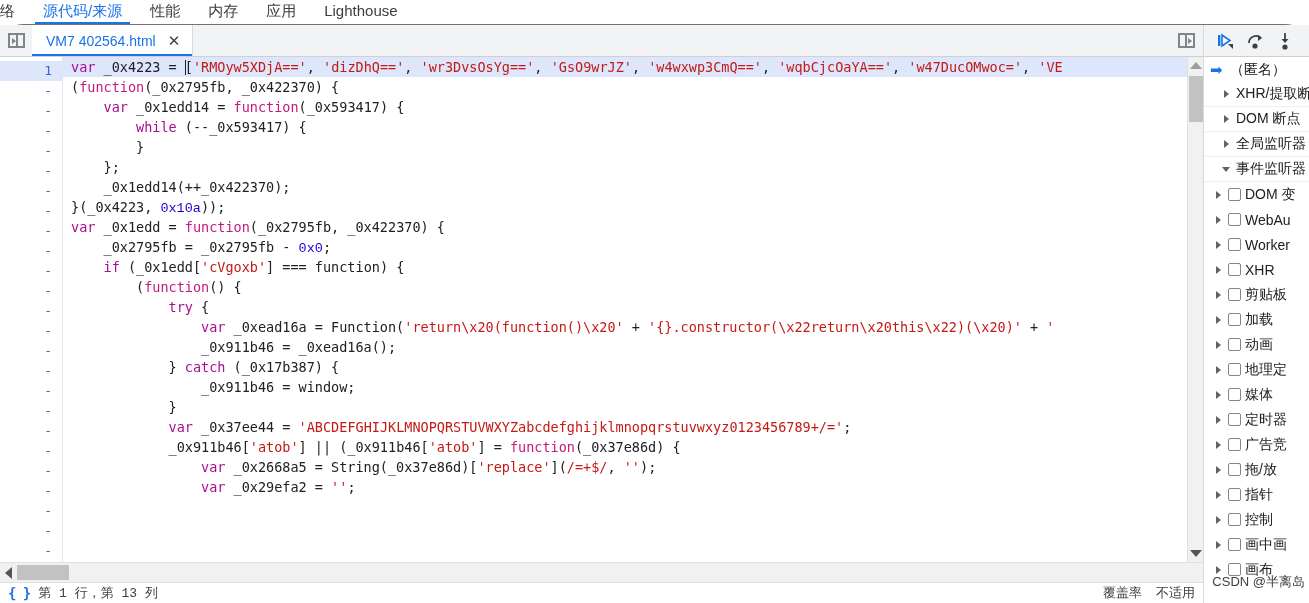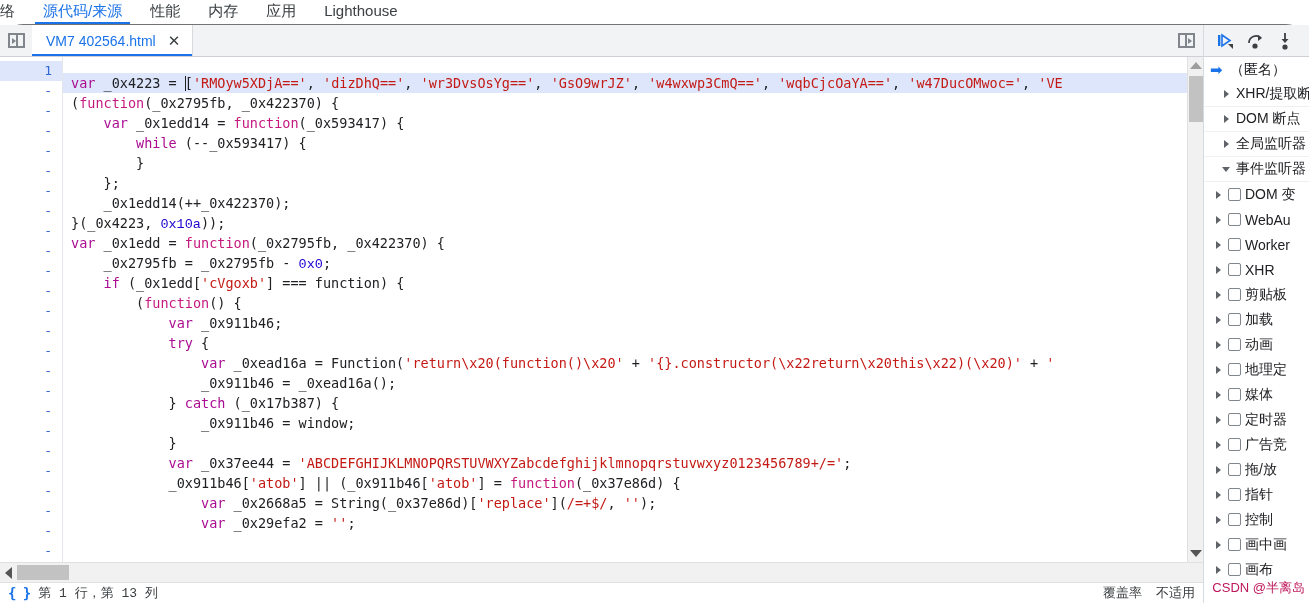--- a/index.html
+++ b/index.html
@@ -160,21 +160,21 @@
     font-size: 13px;
     color: #3367d6;
     padding-right: 10px;
   }
   .gutter .ln.hl { background: #dde6fb; }
   .code-scroll {
     flex: 1 1 auto;
     min-width: 0;
     overflow: hidden;
     position: relative;
-    padding-top: 16px;
+    padding-top: 0;
     border-left: 1px solid #e3e6ea;
   }
   .code-line {
     height: 20px; line-height: 20px;
     font-family: "DejaVu Sans Mono", "Liberation Mono", monospace;
     font-size: 13.5px;
     white-space: pre;
     color: #202124;
     padding-left: 8px;
   }
@@ -330,23 +330,23 @@
   .arrow-blue {
     flex: 0 0 16px;
     color: #1a73e8;
     font-size: 15px;
     line-height: 1;
   }
   .sb-label { overflow: hidden; }
 
   .watermark {
     position: absolute;
-    right: 4px; bottom: 6px;
+    right: 4px; bottom: 12px;
     font-size: 13px;
-    color: #be185d;
+    color: #404040;
     pointer-events: none;
     white-space: nowrap;
     z-index: 5;
   }
 </style>
 </head>
 <body>
 
 <div class="app">
 
@@ -427,21 +427,20 @@
             <div class="code-line"><span class="p">    </span><span class="k">var </span><span class="p">_0x1edd14 = </span><span class="fn">function</span><span class="p">(_0x593417) {</span></div>
             <div class="code-line"><span class="p">        </span><span class="k">while </span><span class="p">(--_0x593417) {</span></div>
             <div class="code-line"><span class="p">        }</span></div>
             <div class="code-line"><span class="p">    };</span></div>
             <div class="code-line"><span class="p">    _0x1edd14(++_0x422370);</span></div>
             <div class="code-line"><span class="p">}(_0x4223, </span><span class="n">0x10a</span><span class="p">));</span></div>
             <div class="code-line"><span class="k">var </span><span class="p">_0x1edd = </span><span class="fn">function</span><span class="p">(_0x2795fb, _0x422370) {</span></div>
             <div class="code-line"><span class="p">    _0x2795fb = _0x2795fb - </span><span class="n">0x0</span><span class="p">;</span></div>
             <div class="code-line"><span class="p">    </span><span class="k">if </span><span class="p">(_0x1edd[</span><span class="s">'cVgoxb'</span><span class="p">] === function) {</span></div>
             <div class="code-line"><span class="p">        (</span><span class="fn">function</span><span class="p">() {</span></div>
-            <div class="code-line"><span class="p">            </span><span class="k">var </span><span class="p">_0x911b46;</span></div>
             <div class="code-line"><span class="p">            </span><span class="k">try </span><span class="p">{</span></div>
             <div class="code-line"><span class="p">                </span><span class="k">var </span><span class="p">_0xead16a = Function(</span><span class="s">'return\x20(function()\x20'</span><span class="p"> + </span><span class="s">'{}.constructor(\x22return\x20this\x22)(\x20)'</span><span class="p"> + </span><span class="s">'</span></div>
             <div class="code-line"><span class="p">                _0x911b46 = _0xead16a();</span></div>
             <div class="code-line"><span class="p">            } </span><span class="k">catch </span><span class="p">(_0x17b387) {</span></div>
             <div class="code-line"><span class="p">                _0x911b46 = window;</span></div>
             <div class="code-line"><span class="p">            }</span></div>
             <div class="code-line"><span class="p">            </span><span class="k">var </span><span class="p">_0x37ee44 = </span><span class="s">'ABCDEFGHIJKLMNOPQRSTUVWXYZabcdefghijklmnopqrstuvwxyz0123456789+/='</span><span class="p">;</span></div>
             <div class="code-line"><span class="p">            _0x911b46[</span><span class="s">'atob'</span><span class="p">] || (_0x911b46[</span><span class="s">'atob'</span><span class="p">] = </span><span class="fn">function</span><span class="p">(_0x37e86d) {</span></div>
             <div class="code-line"><span class="p">                </span><span class="k">var </span><span class="p">_0x2668a5 = String(_0x37e86d)[</span><span class="s">'replace'</span><span class="p">](</span><span class="s">/=+$/</span><span class="p">, </span><span class="s">''</span><span class="p">);</span></div>
             <div class="code-line"><span class="p">                </span><span class="k">var </span><span class="p">_0x29efa2 = </span><span class="s">''</span><span class="p">;</span></div>

